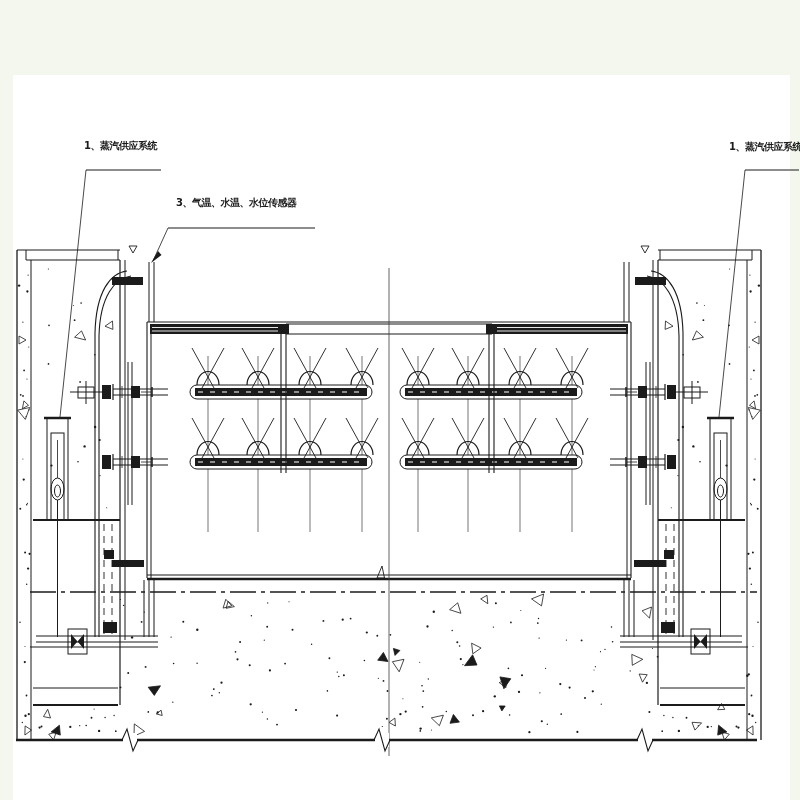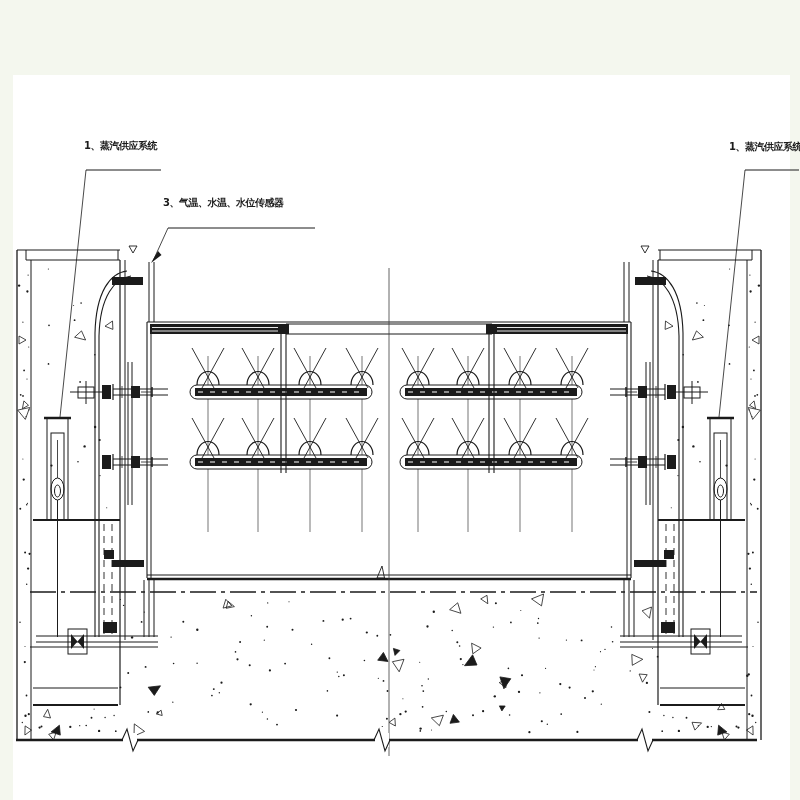--- a/index.html
+++ b/index.html
@@ -484,15 +484,15 @@
       <path d="M86,170 L60,417" stroke-width="0.8"></path>
       <path d="M168,228 H315" stroke-width="1"></path>
       <path d="M168,228 L153,261" stroke-width="0.8"></path>
       <polygon points="151,263 158,251 161.5,255" fill="var(--ink)" stroke="none"></polygon>
       <path d="M745,170 H799" stroke-width="1"></path>
       <path d="M745,170 L719,417" stroke-width="0.8"></path>
     </g>
   </svg>
 
   <div class="lbl" style="left:84px;top:139px">1、蒸汽供应系统</div>
-  <div class="lbl" style="left:163px;top:196px">3、气温、水温、水位传感器</div>
+  <div class="lbl" style="left:176px;top:196px">3、气温、水温、水位传感器</div>
   <div class="lbl" style="left:729px;top:140px">1、蒸汽供应系统</div>
 </div>
 
 </body></html>

